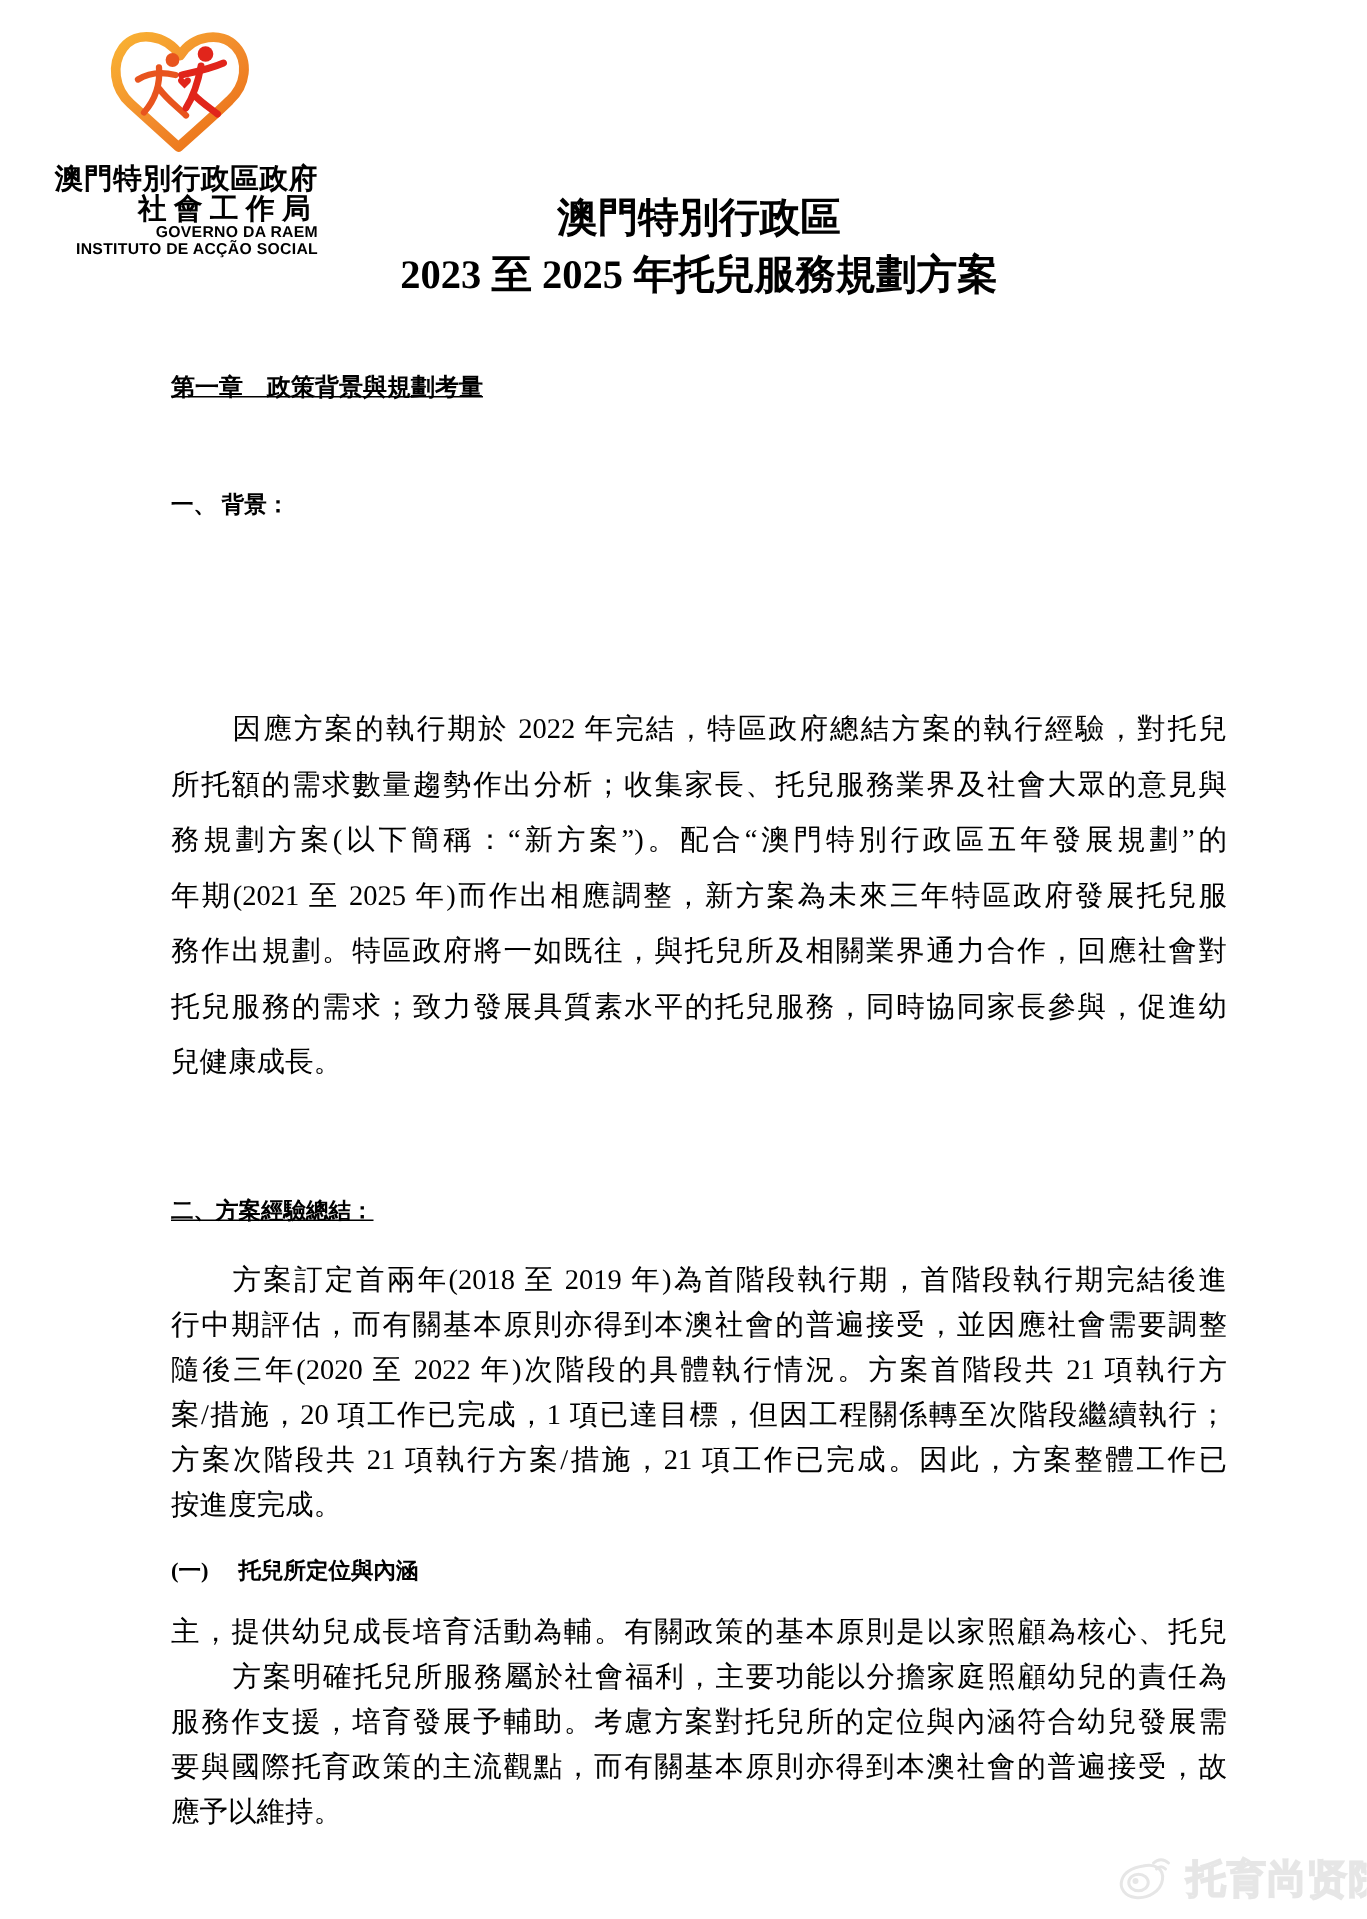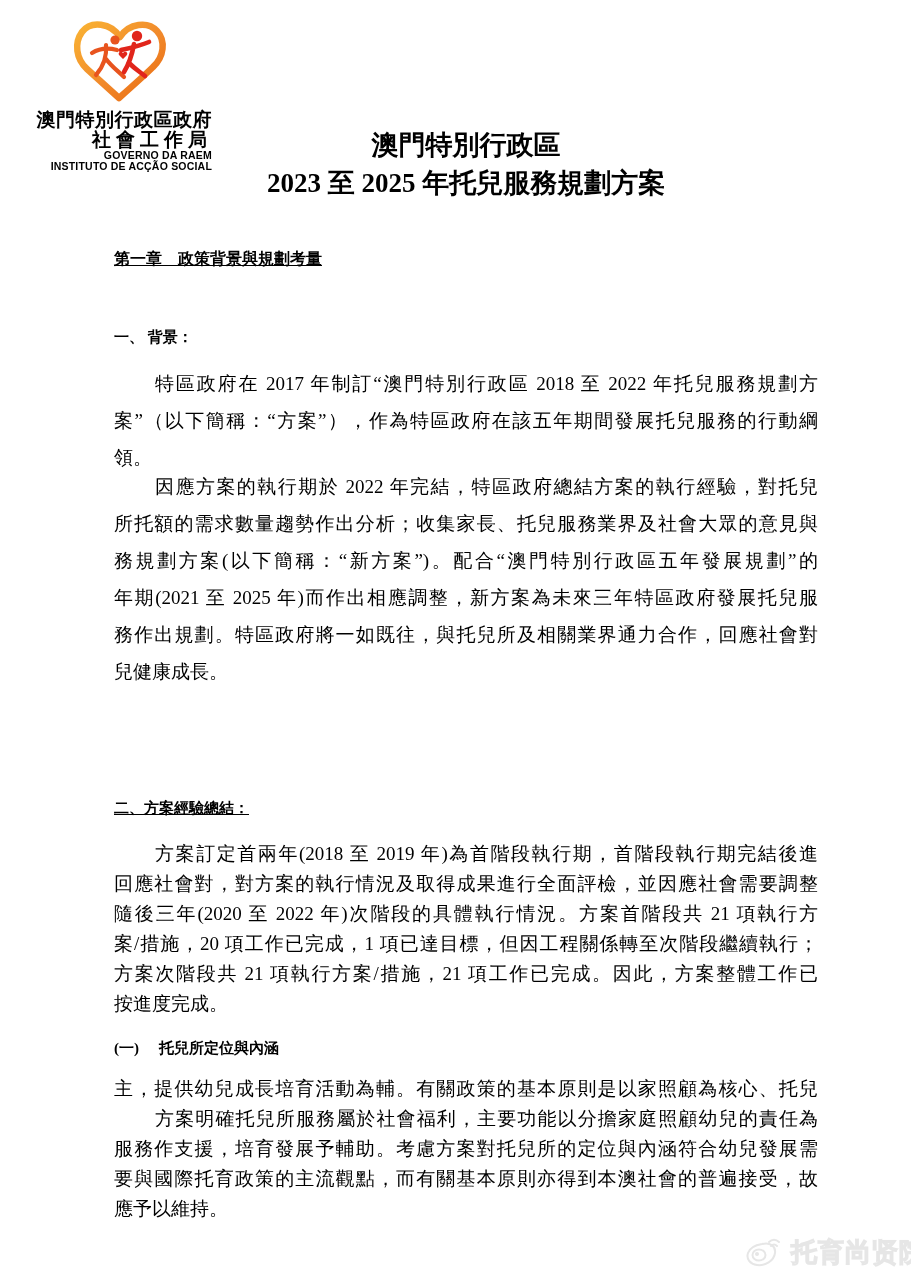--- a/index.html
+++ b/index.html
@@ -88,40 +88,36 @@
 
   <div class="titleblock">
     <div class="title-line">澳門特別行政區</div>
     <div class="title-line">2023 至 2025 年托兒服務規劃方案</div>
   </div>
 
   <div class="chapter">第一章　政策背景與規劃考量</div>
 
   <div class="sec-h" id="h1">一、 背景：</div>
 
-  <div class="para lh37" id="p1">
-    <div class="line first">特區政府在 2017 年制訂“澳門特別行政區 2018 至 2022 年托兒服務規劃方</div>
-    <div class="line">案”（以下簡稱：“方案”），作為特區政府在該五年期間發展托兒服務的行動綱</div>
-    <div class="line end">領。</div>
-  </div>
 
   <div class="para lh37" id="p2">
     <div class="line first">因應方案的執行期於 2022 年完結，特區政府總結方案的執行經驗，對托兒</div>
     <div class="line">所托額的需求數量趨勢作出分析；收集家長、托兒服務業界及社會大眾的意見與</div>
     <div class="line">務規劃方案(以下簡稱：“新方案”)。配合“澳門特別行政區五年發展規劃”的</div>
     <div class="line">年期(2021 至 2025 年)而作出相應調整，新方案為未來三年特區政府發展托兒服</div>
     <div class="line">務作出規劃。特區政府將一如既往，與托兒所及相關業界通力合作，回應社會對</div>
+    <div class="line">托兒服務的需求；致力發展具質素水平的托兒服務，同時協同家長參與，促進幼</div>
     <div class="line end">兒健康成長。</div>
   </div>
 
   <div class="sec-h" id="h2">二、方案經驗總結：</div>
 
   <div class="para lh30" id="p3">
     <div class="line first">方案訂定首兩年(2018 至 2019 年)為首階段執行期，首階段執行期完結後進</div>
-    <div class="line">回應社會對，對方案的執行情況及取得成果進行全面評檢，並因應社會需要調整</div>
+    <div class="line">行中期評估，而有關基本原則亦得到本澳社會的普遍接受，並因應社會需要調整</div>
     <div class="line">隨後三年(2020 至 2022 年)次階段的具體執行情況。方案首階段共 21 項執行方</div>
     <div class="line">案/措施，20 項工作已完成，1 項已達目標，但因工程關係轉至次階段繼續執行；</div>
     <div class="line">方案次階段共 21 項執行方案/措施，21 項工作已完成。因此，方案整體工作已</div>
     <div class="line end">按進度完成。</div>
   </div>
 
   <div class="sec-h" id="h3">
     <span class="sub-prefix">(一)</span><span class="sub-title">托兒所定位與內涵</span>
   </div>
 

